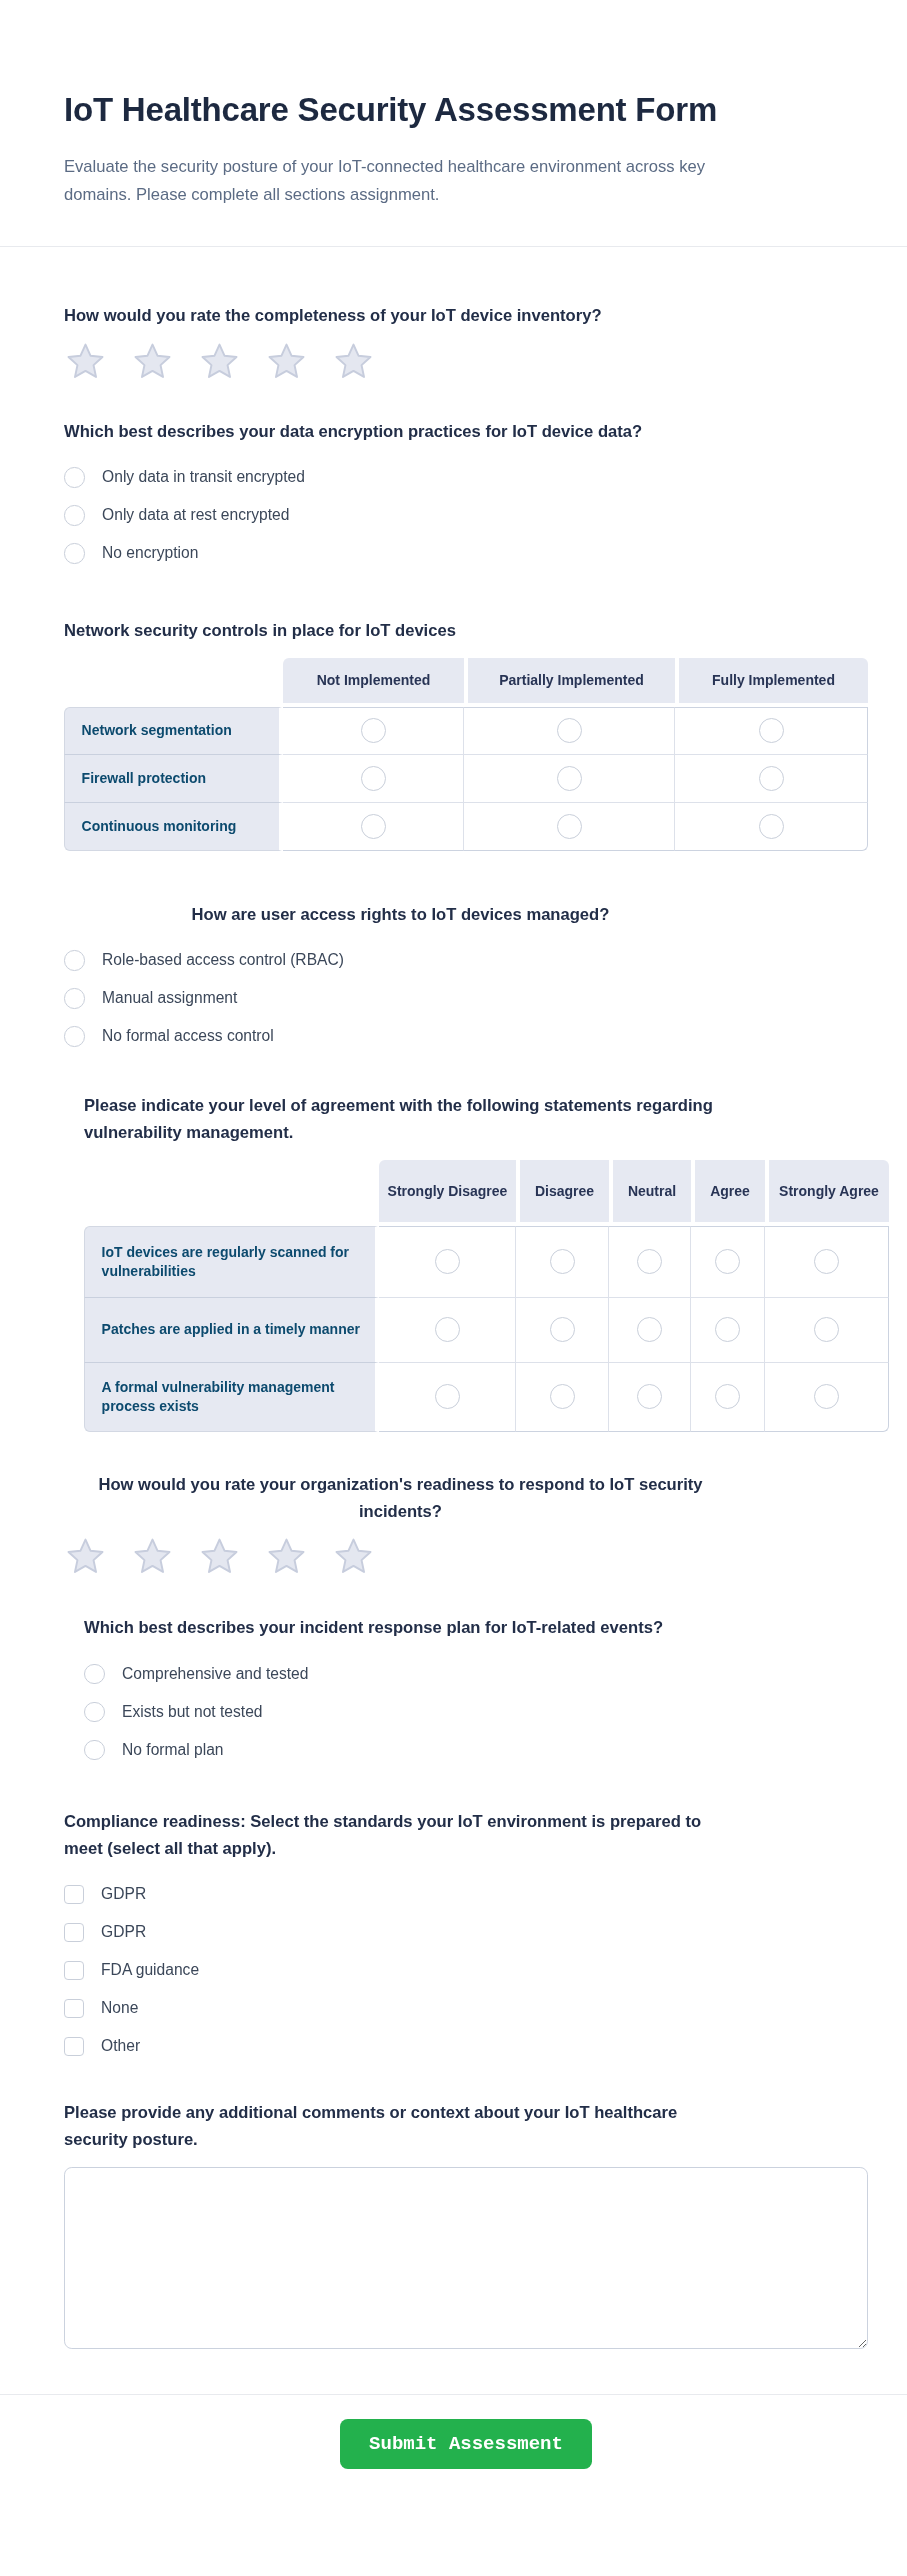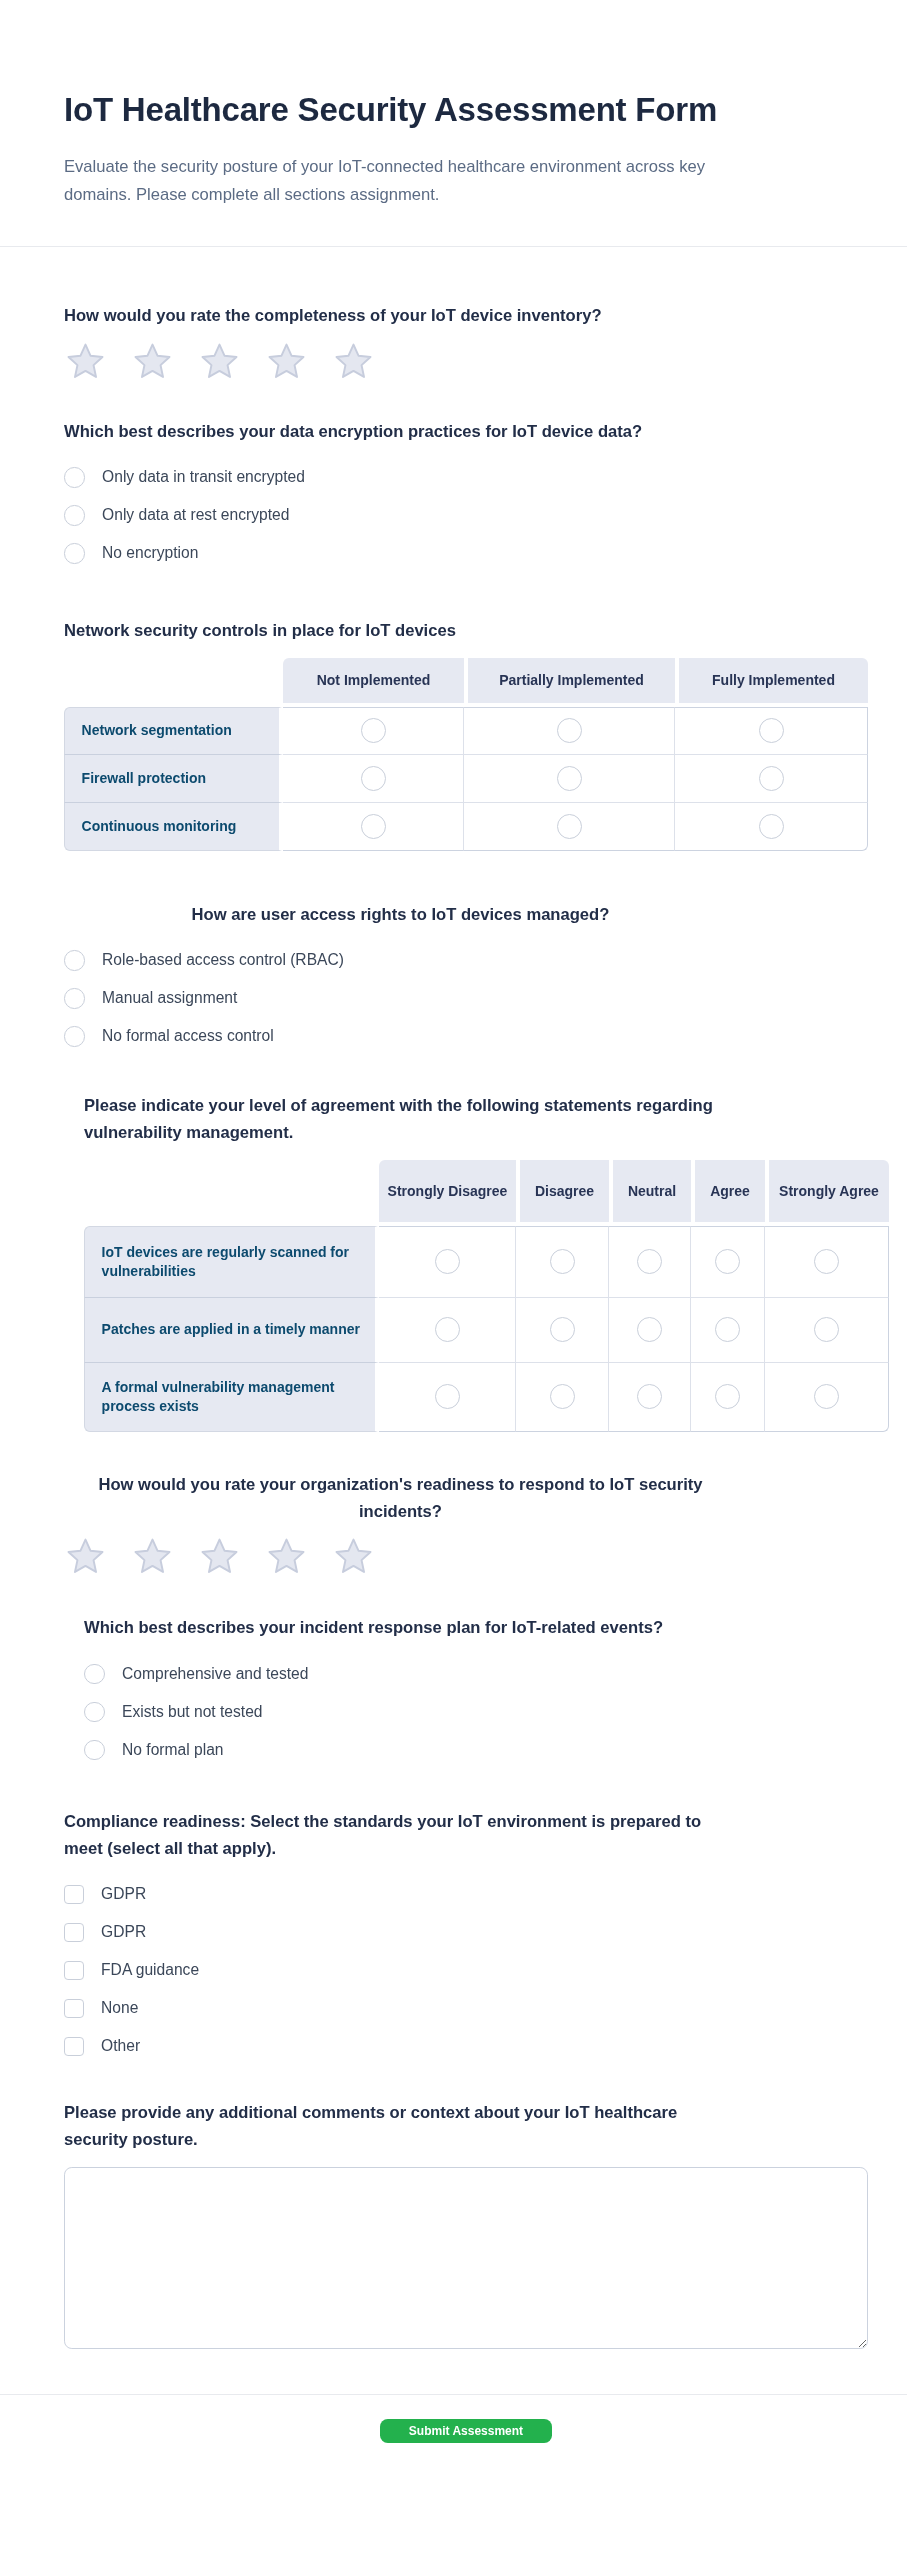--- a/index.html
+++ b/index.html
@@ -93,22 +93,22 @@
     font-size: 15.6px; color: #3b4759; padding: 11.7px 13.7px; outline: none;
   }
 
   
   .form-footer {
     margin-top: 45px; border-top: 1px solid #e8eaee;
     padding: 24.4px 39px 0 64px;
   }
   .submit-btn {
     display: block; margin: 0 auto; border: none; cursor: pointer;
-    background: #23b14d; color: #ffffff; font-family: Liberation Sans, sans-serif;
-    font-size: 12px; font-weight: 600; padding: 5px 29px; border-radius: 7.8px;
+    background: #23b14d; color: #ffffff; font-family: Liberation Mono, monospace;
+    font-size: 19px; font-weight: 600; padding: 14px 29px; border-radius: 7.8px;
   }
 </style>
 </head>
 <body>
 
 <header class="form-header">
   <h1 class="form-title">IoT Healthcare Security Assessment Form</h1>
   <p class="form-subtitle">Evaluate the security posture of your IoT-connected healthcare environment across key domains. Please complete all sections assignment.</p>
 </header>
 

